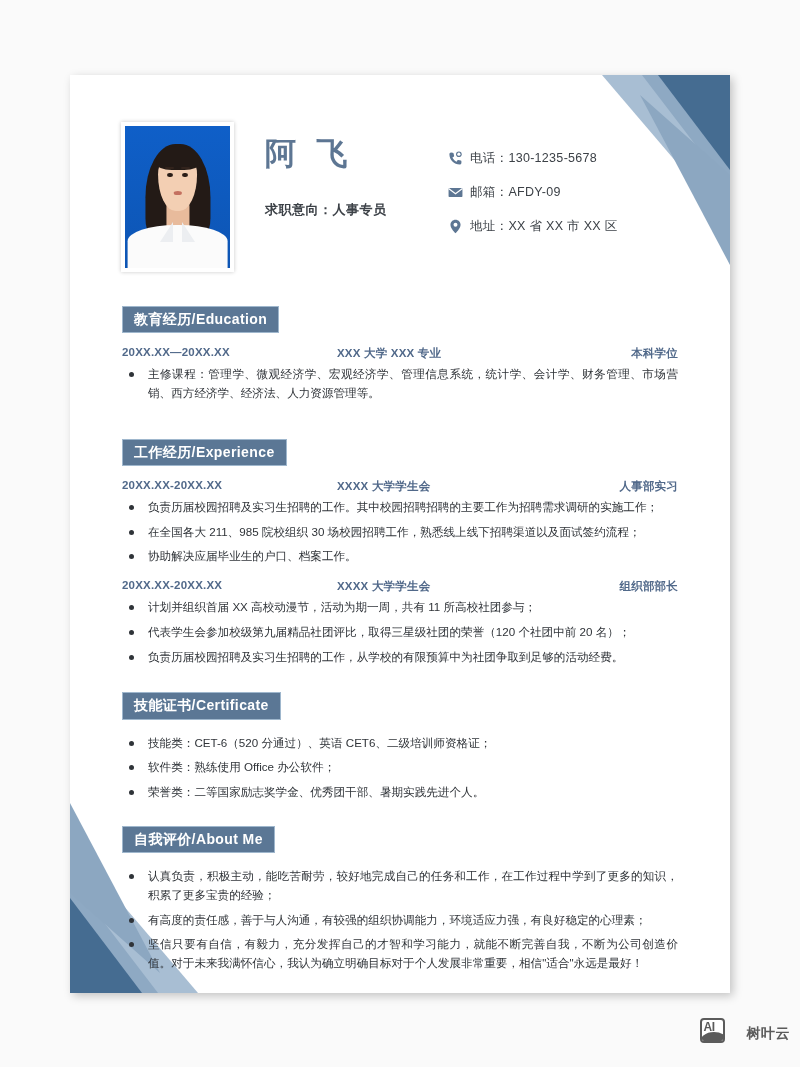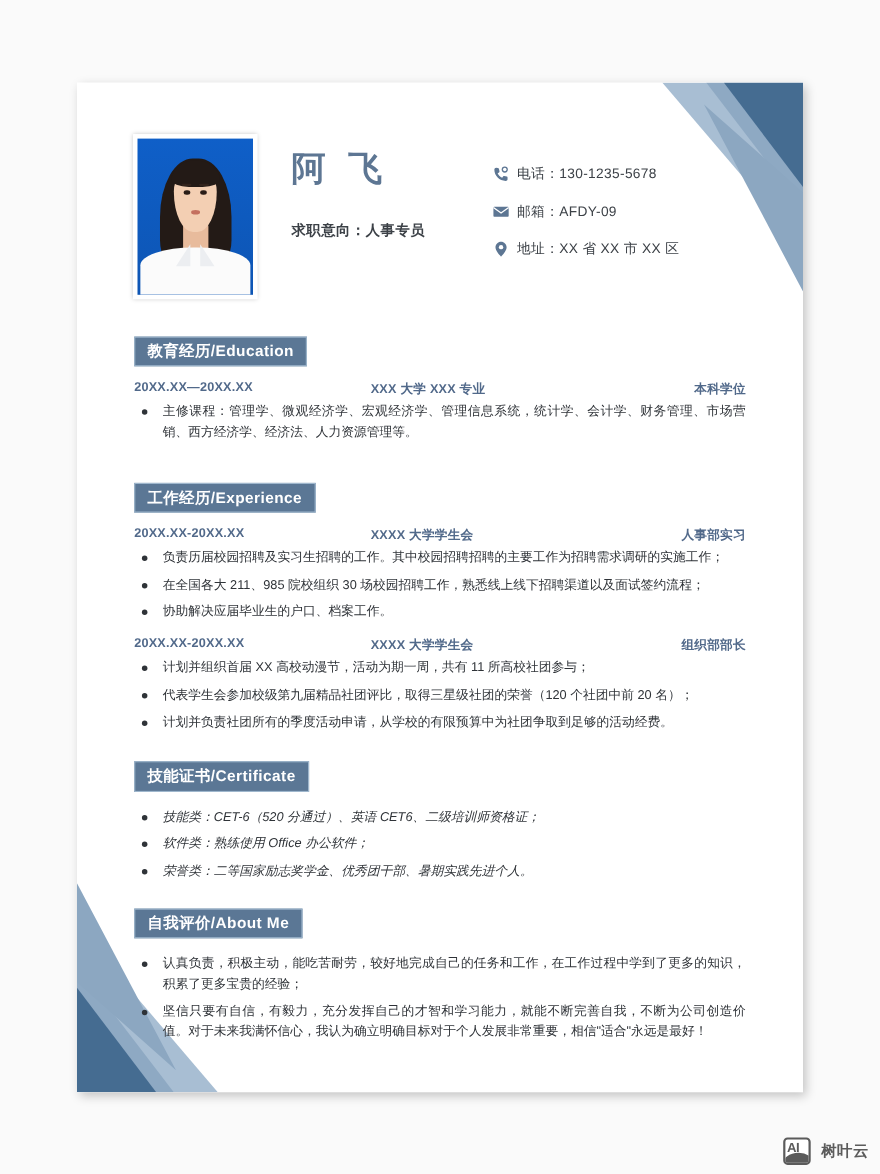--- a/index.html
+++ b/index.html
@@ -247,24 +247,24 @@
 
   .sec-edu  { margin-top: 6px; }
   .sec-exp  { margin-top: 36px; }
   .sec-cert { margin-top: 26px; }
   .sec-about{ margin-top: 24px; }
 
   
   .watermark {
     position: absolute;
     right: 10px;
-    bottom: 8px;
+    bottom: 24px;
     display: flex;
-    align-items: center;
-    gap: 10px;
+    align-items: flex-end;
+    gap: 22px;
   }
   .wm-icon {
     width: 25px; height: 25px;
     border: 2.5px solid #5b5b5b;
     border-radius: 4px;
     position: relative;
     overflow: hidden;
     background: #ffffff;
   }
   .wm-ai {
@@ -400,37 +400,38 @@
       </ul>
 
       <div class="entry-row">
         <span class="e-date">20XX.XX-20XX.XX</span>
         <span class="e-org">XXXX 大学学生会</span>
         <span class="e-role">组织部部长</span>
       </div>
       <ul class="bullets">
         <li>计划并组织首届 XX 高校动漫节，活动为期一周，共有 11 所高校社团参与；</li>
         <li>代表学生会参加校级第九届精品社团评比，取得三星级社团的荣誉（120 个社团中前 20 名）；</li>
-        <li>计划并负责社团所有的季度活动申请，从学校的有限预算中为社团争取到足够的活动经费。</li>
+        <li>负责历届校园招聘及实习生招聘的工作，从学校的有限预算中为社团争取到足够的活动经费。</li>
       </ul>
     </div>
 
     <div class="section sec-cert">
       <div class="sec-badge">技能证书/Certificate</div>
-      <ul class="bullets" style="margin-top:14px;font-style:italic;">
+      <ul class="bullets" style="margin-top:14px;">
         <li>技能类：CET-6（520 分通过）、英语 CET6、二级培训师资格证；</li>
         <li>软件类：熟练使用 Office 办公软件；</li>
         <li>荣誉类：二等国家励志奖学金、优秀团干部、暑期实践先进个人。</li>
       </ul>
     </div>
 
     <div class="section sec-about">
       <div class="sec-badge">自我评价/About Me</div>
       <ul class="bullets" style="margin-top:14px;">
         <li>认真负责，积极主动，能吃苦耐劳，较好地完成自己的任务和工作，在工作过程中学到了更多的知识，积累了更多宝贵的经验；</li>
+        <li>有高度的责任感，善于与人沟通，有较强的组织协调能力，环境适应力强，有良好稳定的心理素；</li>
         <li>坚信只要有自信，有毅力，充分发挥自己的才智和学习能力，就能不断完善自我，不断为公司创造价值。对于未来我满怀信心，我认为确立明确目标对于个人发展非常重要，相信"适合"永远是最好！</li>
       </ul>
     </div>
 
   </div>
 </div>
 
 <div class="watermark">
   <span class="wm-icon">
     <span class="wm-ai">AI</span>

